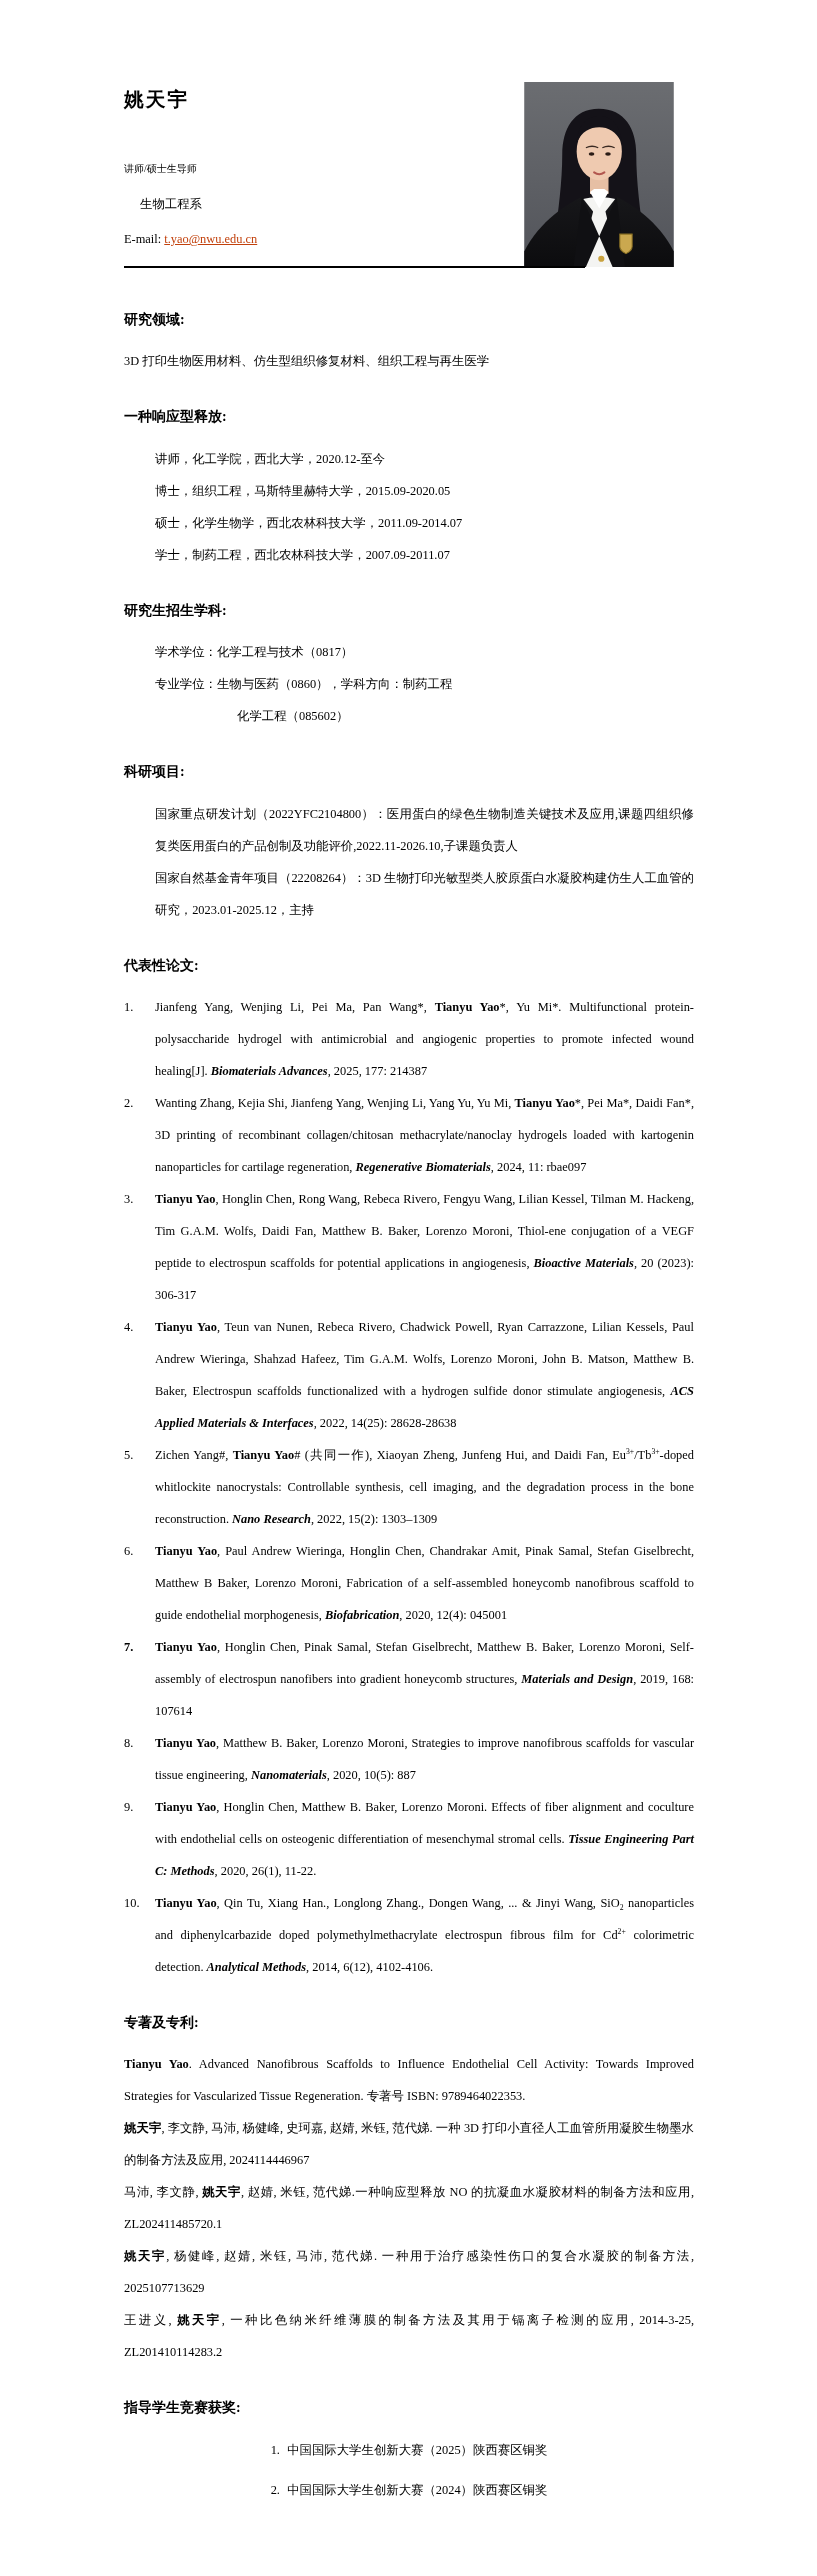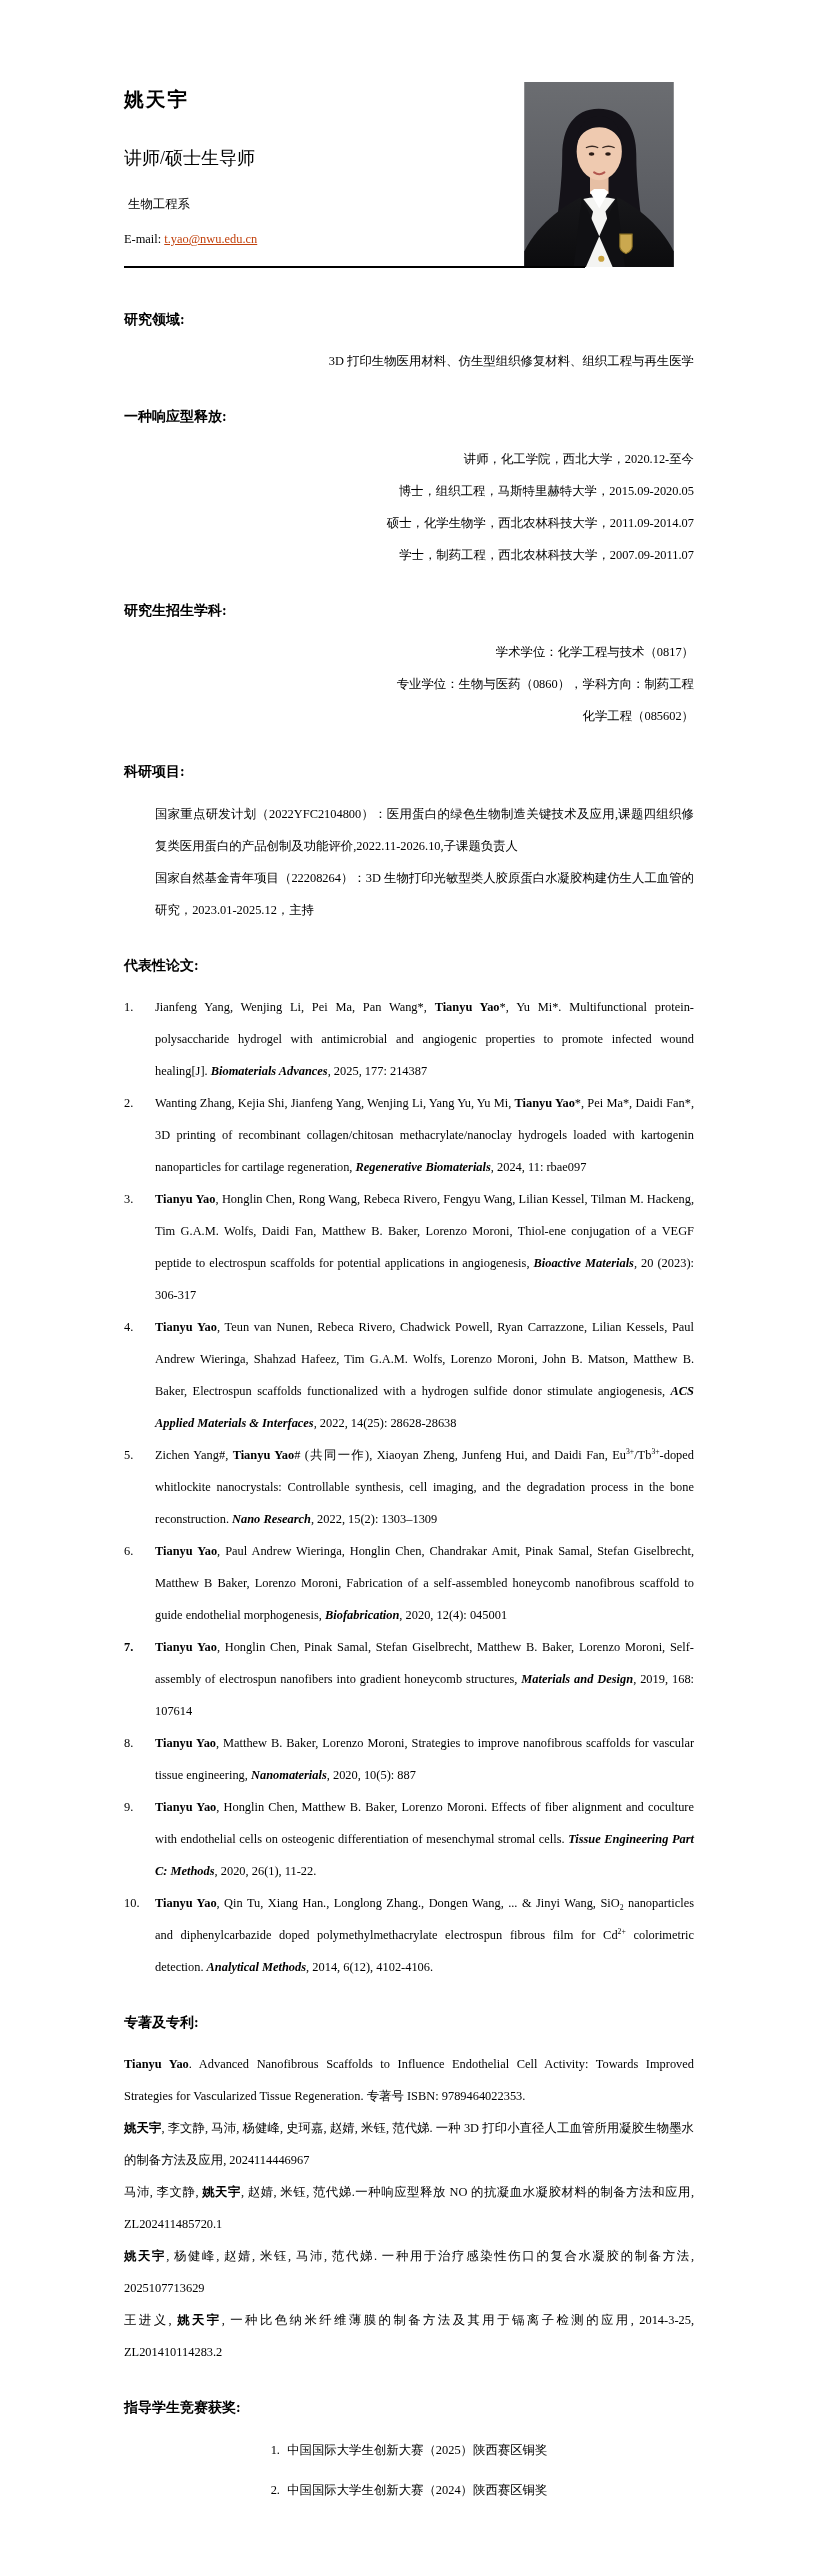--- a/index.html
+++ b/index.html
@@ -10,31 +10,31 @@
     background:#ffffff;
     font-family:"Liberation Serif","DejaVu Serif",serif;
     color:#000;
     box-sizing:border-box;
     padding:0 124px;
     overflow:hidden;
   }
   
   .hdr{position:relative;height:268px;}
   .hdr-name{position:absolute;left:0;top:87px;font-size:19.6px;font-weight:700;letter-spacing:2.1px;line-height:26px;}
-  .hdr-title{position:absolute;left:0;top:150px;font-size:18px;line-height:16.5px;}
-  .hdr-dept{position:absolute;left:4px;top:196px;font-size:12.4px;line-height:16.5px;}
+  .hdr-title{position:absolute;left:0;top:161px;font-size:10px;line-height:16.5px;}
+  .hdr-dept{position:absolute;left:16px;top:196px;font-size:12.4px;line-height:16.5px;}
   .hdr-email{position:absolute;left:0;top:231px;font-size:12.4px;line-height:16.5px;}
   .hdr-email a{color:#c2410c;text-decoration:underline;cursor:pointer;}
   .hdr-rule{position:absolute;left:0;top:266px;width:461px;height:2.1px;background:#000;}
   .photo{position:absolute;left:400px;top:82px;width:150px;height:185px;display:block;}
   
   .sec-h{font-size:14px;font-weight:700;line-height:23px;margin:28px 0 14.4px 0;}
   .sec-h.first{margin-top:40px;}
   .para{font-size:12.4px;line-height:32px;text-align:justify;margin:0;}
-  .para.noj{text-align:right;}
+  .para.noj{text-align:left;}
   .ind1{padding-left:31px;}
   .ind2{padding-left:113px;}
   .paper{position:relative;padding-left:31px;font-size:12.4px;line-height:32px;text-align:justify;margin:0;}
   .paper .num{position:absolute;left:0;top:0;width:29px;text-align:left;}
   .award{font-size:12.4px;line-height:32px;margin:8px;text-align:center;}
   .award .anum{margin-right:7.2px;}
   sup,sub{font-size:7.7px;line-height:0;}
   b i, i b {font-style:italic;}
 </style>
 </head>

